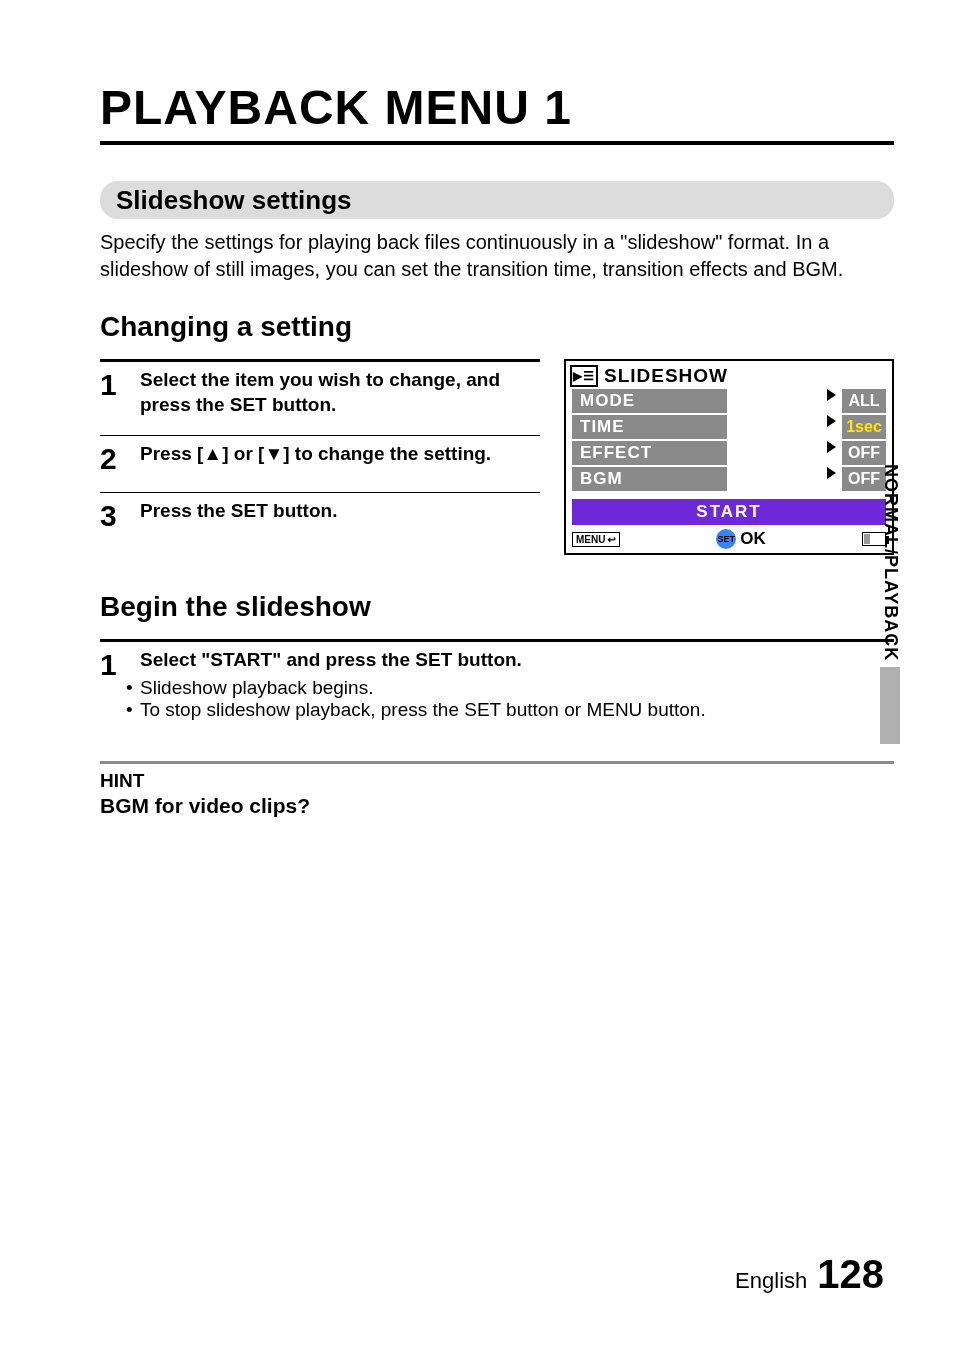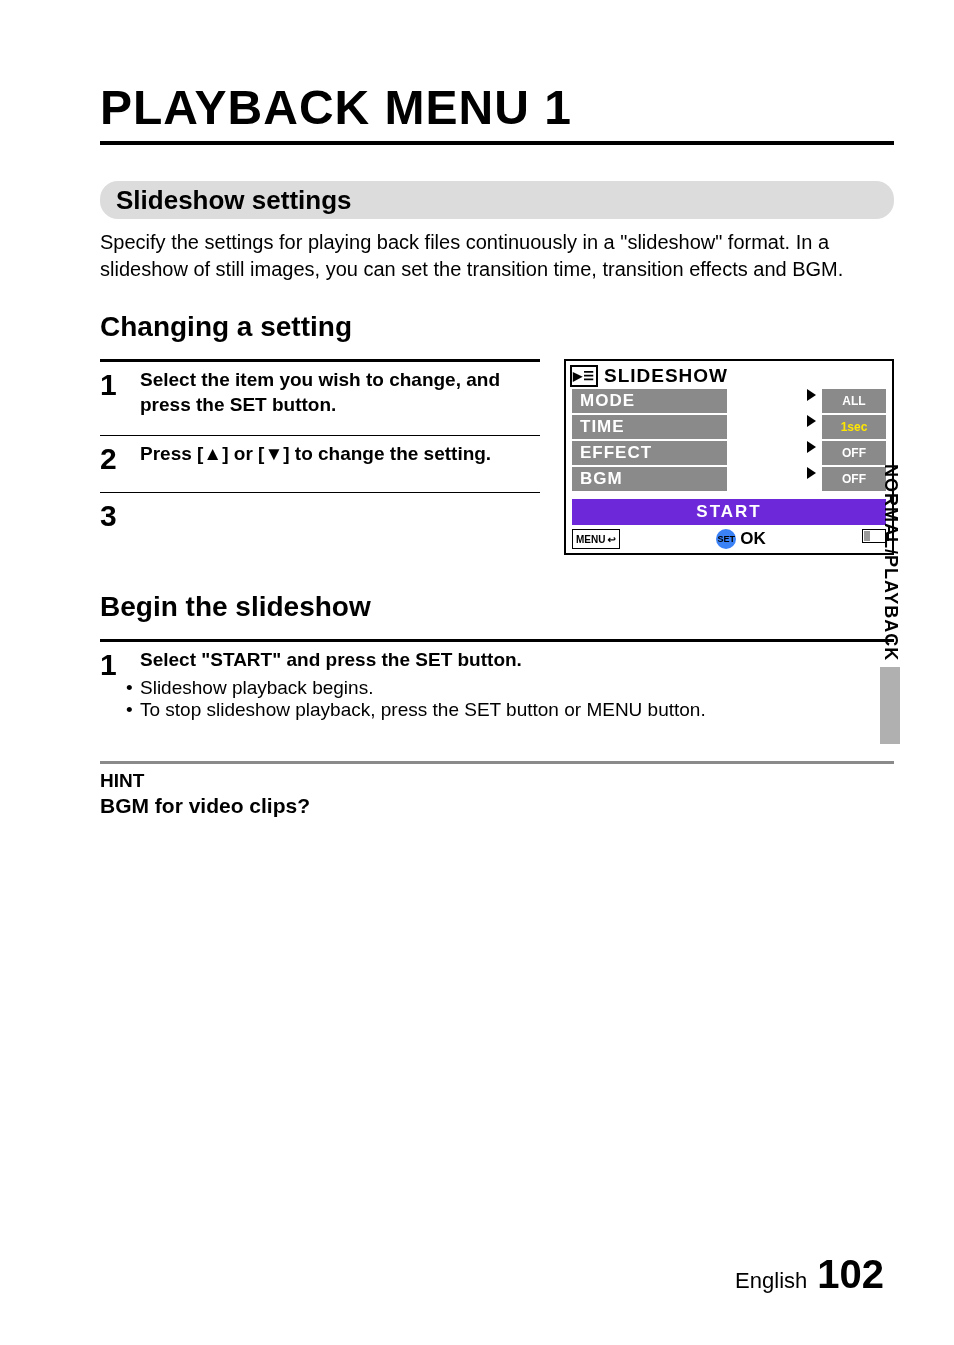--- a/index.html
+++ b/index.html
@@ -57,31 +57,31 @@
   }
   .lcd-rows { padding: 0 6px 4px 6px; }
   .lcd-row { display: flex; align-items: flex-start; height: 24px; margin-bottom: 2px; }
   .lcd-label {
     background: #8a8a8a; color: #fff; font-weight: 900;
     font-size: 17px; padding: 0 8px; width: 155px; height: 24px;
     display: flex; align-items: center; letter-spacing: 1px;
   }
   .lcd-arrow { flex: 1; display: flex; align-items: center; justify-content: flex-end; padding-right: 6px; color: #000; font-size: 14px; }
   .lcd-val {
-    background: #8a8a8a; color: #fff; font-weight: 900; font-size: 12px;
-    width: 64px; height: 24px; display: flex; align-items: center; justify-content: center;
+    background: #8a8a8a; color: #fff; font-weight: 900; font-size: 16px;
+    width: 44px; height: 24px; display: flex; align-items: center; justify-content: center;
   }
   .lcd-val.active { color: #ffe600; }
   .lcd-start {
     margin: 2px 6px 4px 6px; height: 26px; background: #6d28d9; color: #fff;
     font-weight: 900; font-size: 17px; display: flex; align-items: center; justify-content: center;
     letter-spacing: 2px;
   }
   .lcd-footer {
-    display: flex; justify-content: space-between;
+    display: flex; align-items: center; justify-content: space-between;
     padding: 0 6px 4px 6px; height: 24px;
   }
   .menu-chip {
     border: 1.5px solid #000; font-size: 10px; font-weight: 900; padding: 1px 3px;
     display: inline-flex; align-items: center; gap: 2px;
   }
   .ok-group { display: inline-flex; align-items: center; gap: 4px; font-weight: 900; font-size: 17px; }
   .set-dot {
     width: 20px; height: 20px; border-radius: 50%; background: #3b82f6;
     display: inline-flex; align-items: center; justify-content: center;
@@ -138,20 +138,21 @@
         <div class="step-row first">
           <div class="step-num">1</div>
           <div class="step-text">Select the item you wish to change, and press the SET button.</div>
         </div>
         <div class="step-row">
           <div class="step-num">2</div>
           <div class="step-text">Press [▲] or [▼] to change the setting.</div>
         </div>
         <div class="step-row" style="border-bottom:none;">
           <div class="step-num">3</div>
+          <div class="step-text">Press the SET button.</div>
         </div>
       </div>
     </div>
 
     <div class="right-col">
       <div class="lcd">
         <div class="lcd-title">
           <span class="mode-icon">▶☰</span>
           <span>SLIDESHOW</span>
         </div>
@@ -222,16 +223,16 @@
   <div class="hint-title">HINT</div>
   <div class="hint-sub">BGM for video clips?</div>
 
   <div class="side-tab">
     <div class="label">NORMAL/PLAYBACK</div>
     <div class="bar"></div>
   </div>
 
   <div class="footer">
     <span class="lang">English</span>
-    <span class="pagenum">102</span>
+    <span class="pagenum">128</span>
   </div>
 
 </div>
 
 </body></html>

